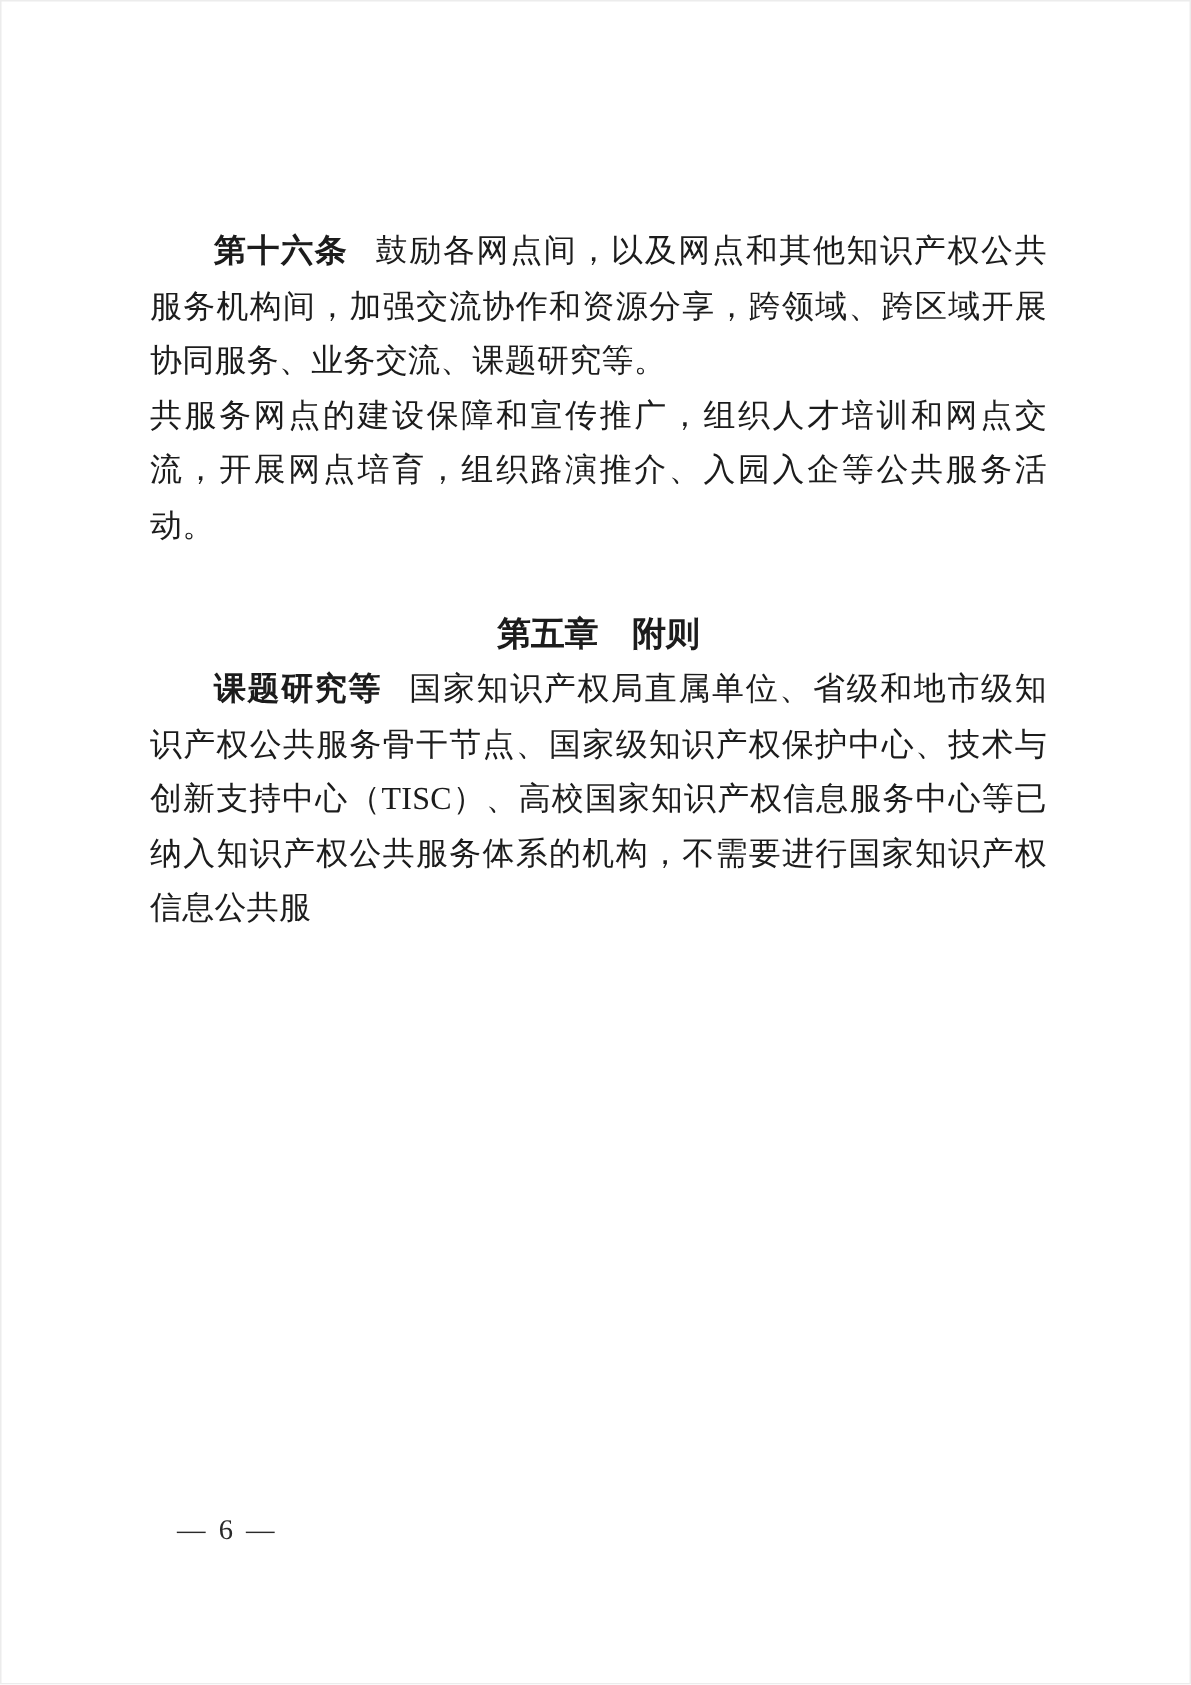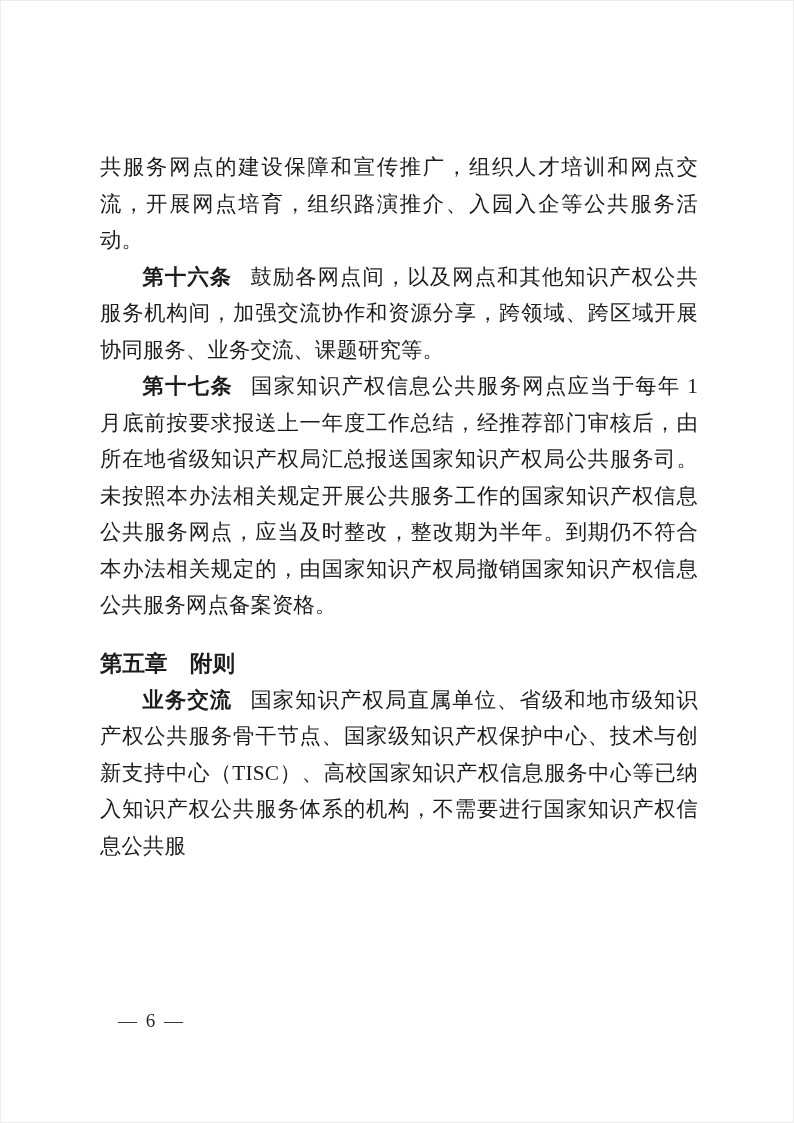--- a/index.html
+++ b/index.html
@@ -34,24 +34,24 @@
   }
   .para.indent {
     text-indent: 2em;
   }
   .article-label {
     font-weight: bold;
     margin-right: 0.85em;
     font-family: "Liberation Sans", "DejaVu Sans", sans-serif;
   }
   .chapter-heading {
-    margin: 21px 0 0 0;
+    margin: 36px 0 0 0;
     font-size: 22.5px;
     line-height: 37px;
-    text-align: left;
+    text-align: center;
     font-weight: bold;
     font-family: "Liberation Sans", "DejaVu Sans", sans-serif;
   }
   .chapter-label {
     margin-right: 1em;
   }
   .page-footer {
     position: absolute;
     left: 117px;
     top: 1008px;
@@ -60,37 +60,34 @@
     color: #2a2a2a;
     letter-spacing: 2px;
   }
 </style>
 </head>
 <body>
 
 <div class="page">
   <div class="body-column">
 
+    <p class="para indent">
+      <span class="article-label">第十六条</span><span>鼓励各网点间，以及网点和其他知识产权公共服务机构间，加强交流协作和资源分享，跨领域、跨区域开展协同服务、业务交流、课题研究等。</span>
+    </p>
+
     <p class="para">
       <span>共服务网点的建设保障和宣传推广，组织人才培训和网点交流，开展网点培育，组织路演推介、入园入企等公共服务活动。</span>
     </p>
 
-    <p class="para indent">
-      <span class="article-label">第十六条</span><span>鼓励各网点间，以及网点和其他知识产权公共服务机构间，加强交流协作和资源分享，跨领域、跨区域开展协同服务、业务交流、课题研究等。</span>
-    </p>
-
-    <p class="para indent">
-      <span class="article-label">第十七条</span><span>国家知识产权信息公共服务网点应当于每年 1 月底前按要求报送上一年度工作总结，经推荐部门审核后，由所在地省级知识产权局汇总报送国家知识产权局公共服务司。未按照本办法相关规定开展公共服务工作的国家知识产权信息公共服务网点，应当及时整改，整改期为半年。到期仍不符合本办法相关规定的，由国家知识产权局撤销国家知识产权信息公共服务网点备案资格。</span>
-    </p>
 
 
     <h2 class="chapter-heading">
       <span class="chapter-label">第五章</span><span>附则</span>
     </h2>
 
     <p class="para indent">
-      <span class="article-label">业务交流</span><span>国家知识产权局直属单位、省级和地市级知识产权公共服务骨干节点、国家级知识产权保护中心、技术与创新支持中心（TISC）、高校国家知识产权信息服务中心等已纳入知识产权公共服务体系的机构，不需要进行国家知识产权信息公共服</span>
+      <span class="article-label">课题研究等</span><span>国家知识产权局直属单位、省级和地市级知识产权公共服务骨干节点、国家级知识产权保护中心、技术与创新支持中心（TISC）、高校国家知识产权信息服务中心等已纳入知识产权公共服务体系的机构，不需要进行国家知识产权信息公共服</span>
     </p>
 
   </div>
 
   <div class="page-footer">— 6 —</div>
 </div>
 
 </body></html>

